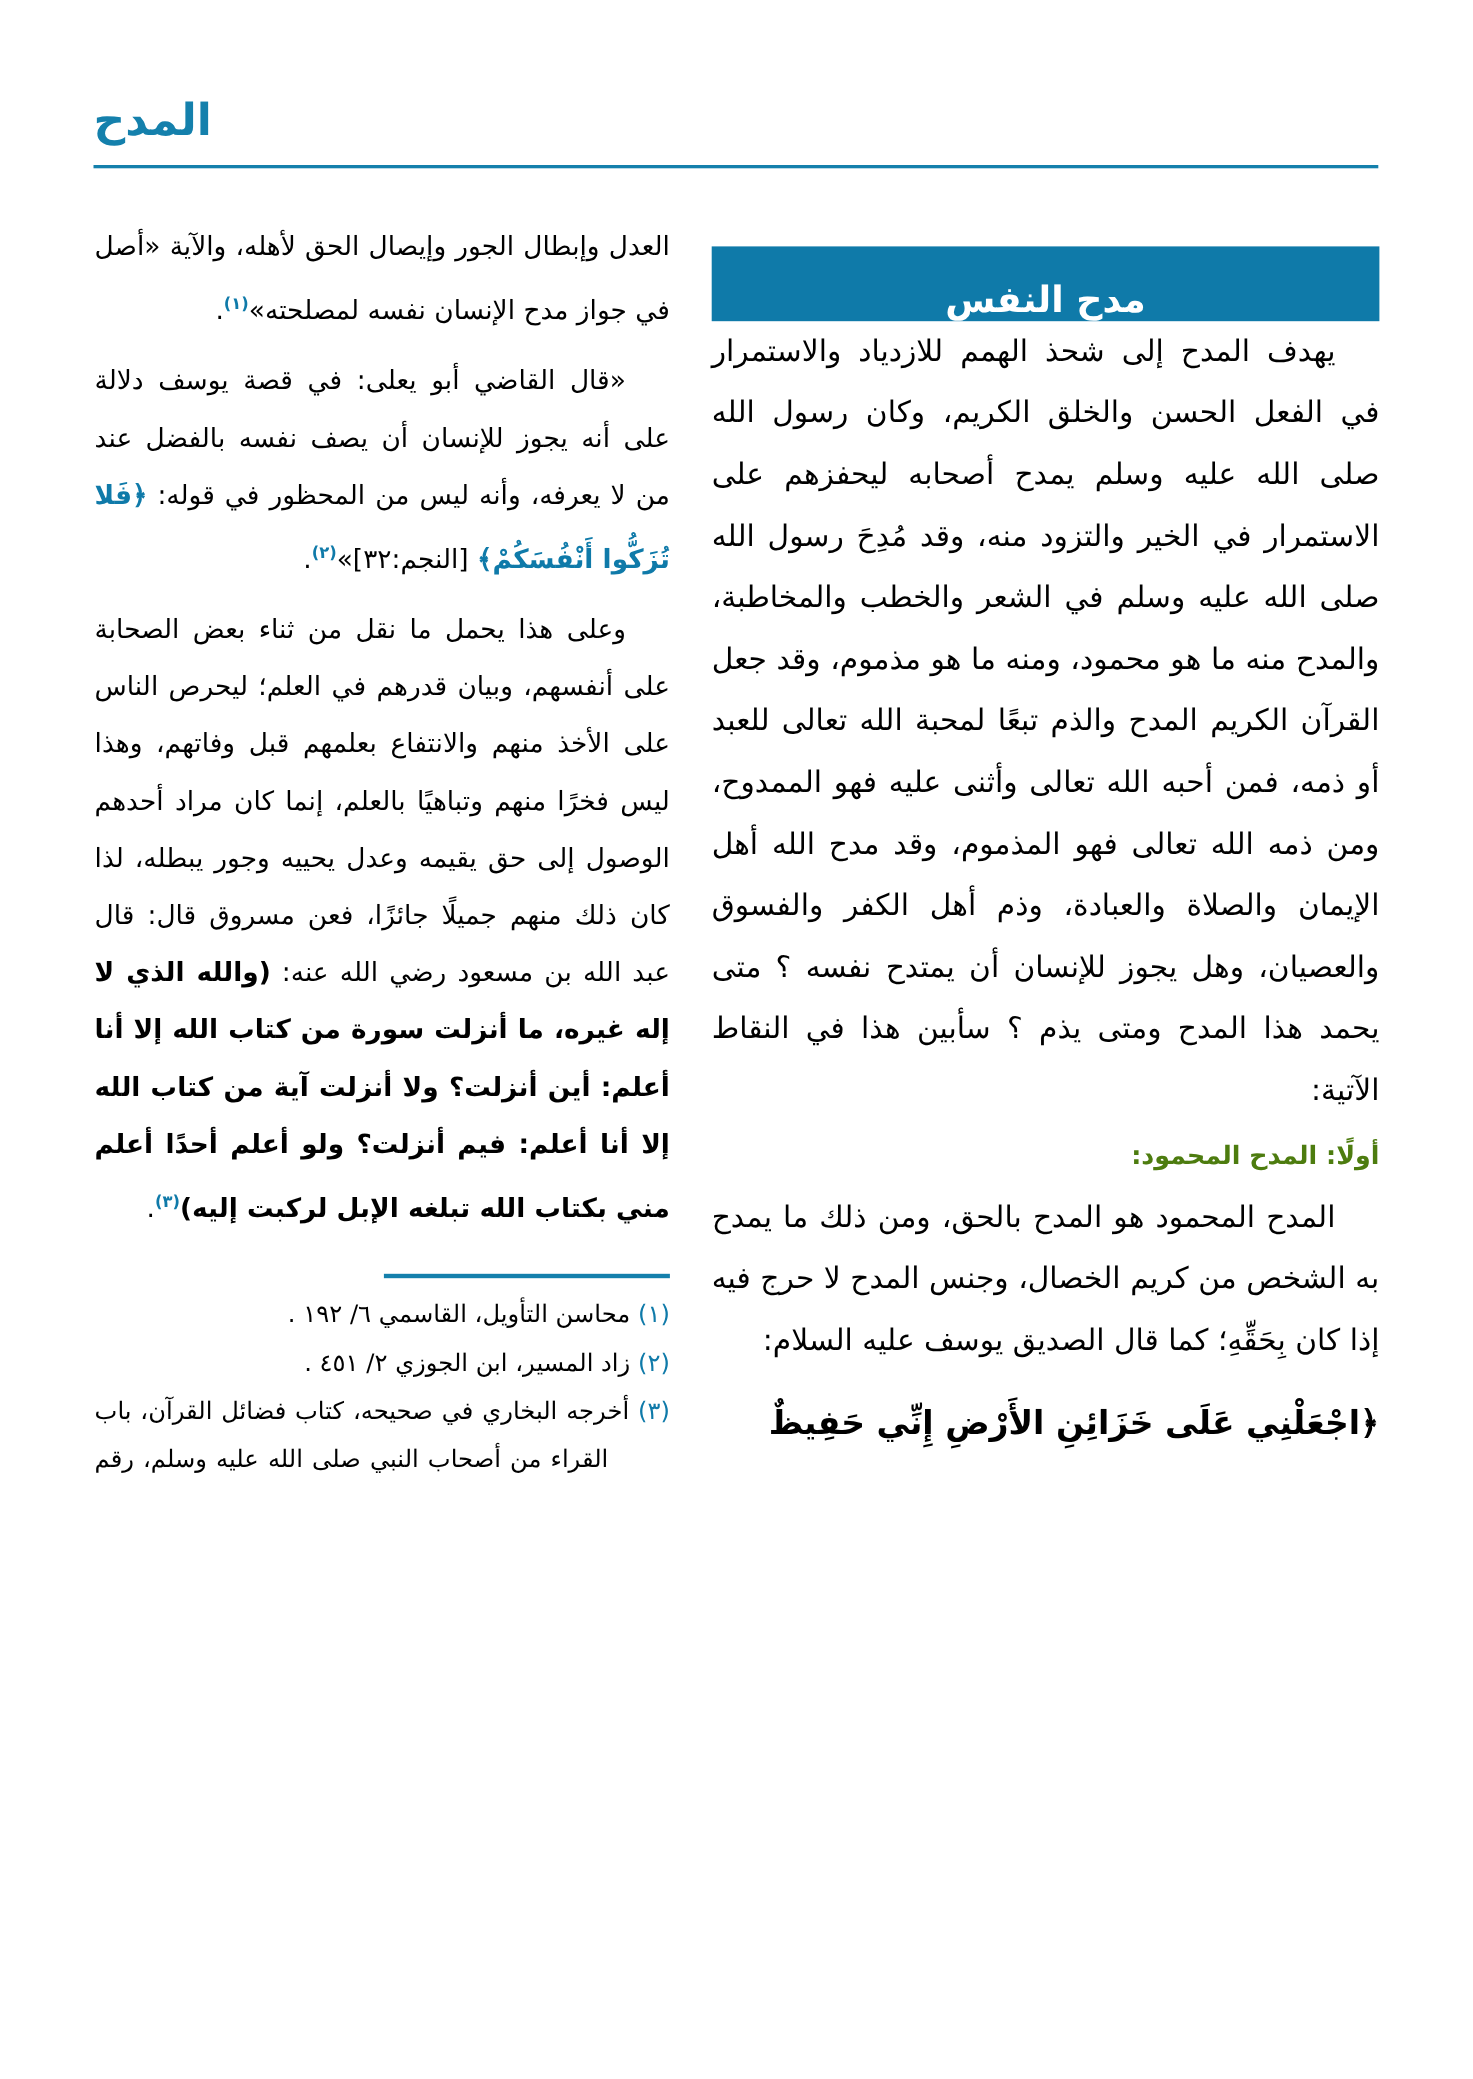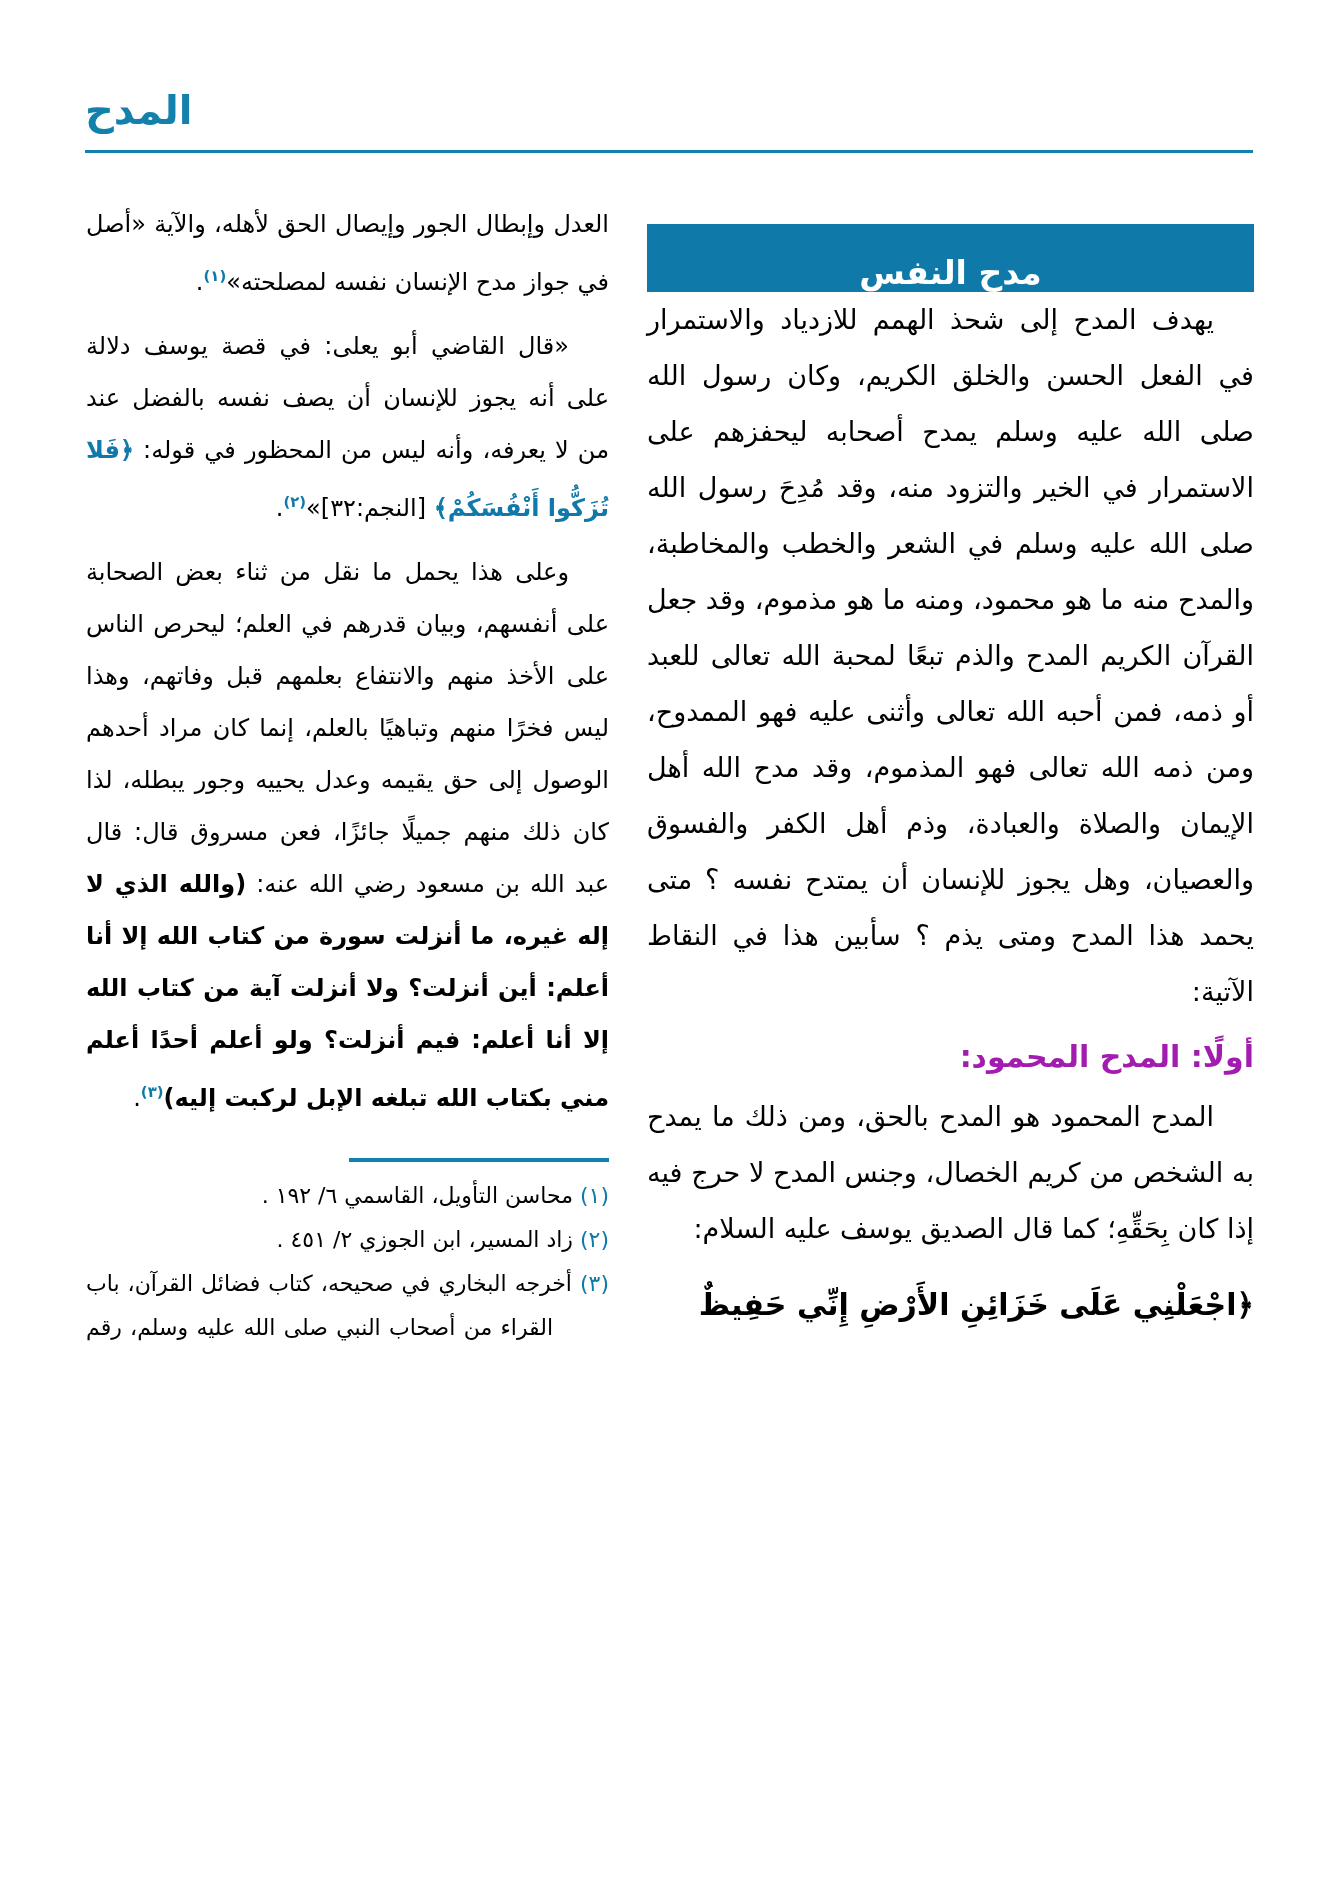--- a/index.html
+++ b/index.html
@@ -49,22 +49,22 @@
     line-height:56px;
     text-align:justify;
   }
   .col-left .para{
     font-size:24px;
     line-height:52px;
   }
   .indent{text-indent:40px;}
   .subheading{
     margin:14px 0 10px 0;
-    color:#a21caf;
-    font-size:30px;
+    color:#4d7c0f;
+    font-size:23px;
     font-weight:bold;
     line-height:1.5;
   }
   .verse-line{
     color:#000000;
     font-size:30px;
     font-weight:bold;
     line-height:72px;
   }
   .verse-inline{

